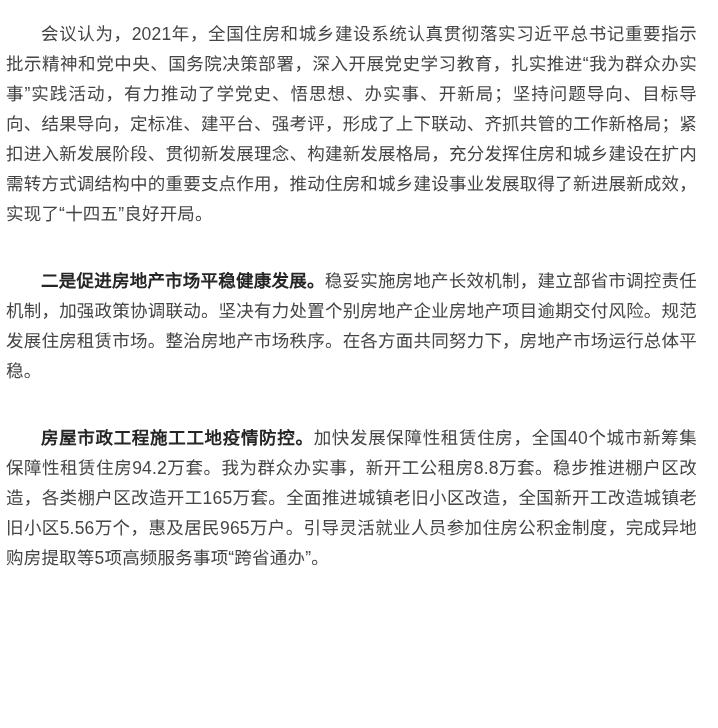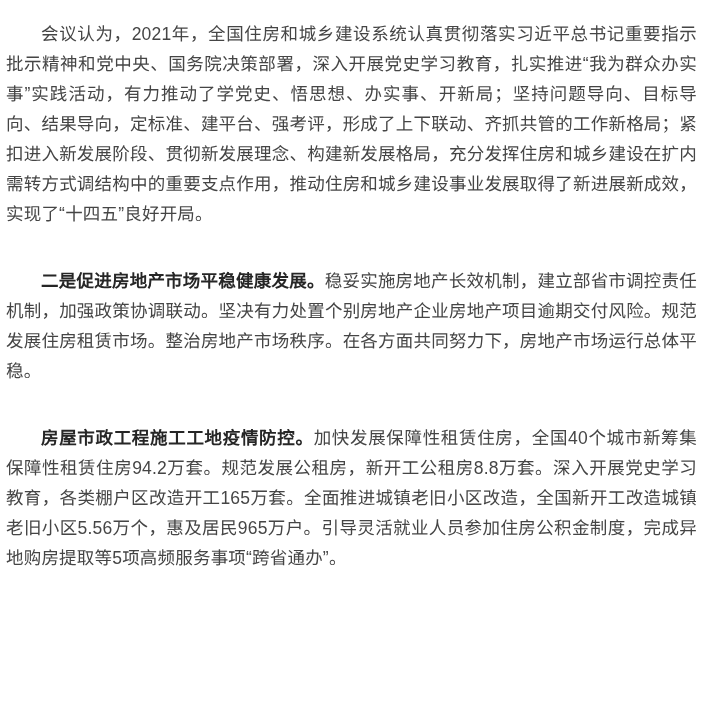--- a/index.html
+++ b/index.html
@@ -43,15 +43,15 @@
 <body>
 
 <main class="article">
   <p>
     <span class="para-lead"></span><span class="para-body">会议认为，2021年，全国住房和城乡建设系统认真贯彻落实习近平总书记重要指示批示精神和党中央、国务院决策部署，深入开展党史学习教育，扎实推进“我为群众办实事”实践活动，有力推动了学党史、悟思想、办实事、开新局；坚持问题导向、目标导向、结果导向，定标准、建平台、强考评，形成了上下联动、齐抓共管的工作新格局；紧扣进入新发展阶段、贯彻新发展理念、构建新发展格局，充分发挥住房和城乡建设在扩内需转方式调结构中的重要支点作用，推动住房和城乡建设事业发展取得了新进展新成效，实现了“十四五”良好开局。</span>
   </p>
   <p>
     <span class="para-lead">二是促进房地产市场平稳健康发展。</span><span class="para-body">稳妥实施房地产长效机制，建立部省市调控责任机制，加强政策协调联动。坚决有力处置个别房地产企业房地产项目逾期交付风险。规范发展住房租赁市场。整治房地产市场秩序。在各方面共同努力下，房地产市场运行总体平稳。</span>
   </p>
   <p>
-    <span class="para-lead">房屋市政工程施工工地疫情防控。</span><span class="para-body">加快发展保障性租赁住房，全国40个城市新筹集保障性租赁住房94.2万套。规范发展公租房，新开工公租房8.8万套。深入开展党史学习教育，各类棚户区改造开工165万套。全面推进城镇老旧小区改造，全国新开工改造城镇老旧小区5.56万个，惠及居民965万户。引导灵活就业人员参加住房公积金制度，完成异地购房提取等5项高频服务事项“跨省通办”。</span>
+    <span class="para-lead">房屋市政工程施工工地疫情防控。</span><span class="para-body">加快发展保障性租赁住房，全国40个城市新筹集保障性租赁住房94.2万套。我为群众办实事，新开工公租房8.8万套。稳步推进棚户区改造，各类棚户区改造开工165万套。全面推进城镇老旧小区改造，全国新开工改造城镇老旧小区5.56万个，惠及居民965万户。引导灵活就业人员参加住房公积金制度，完成异地购房提取等5项高频服务事项“跨省通办”。</span>
   </p>
 </main>
 
 </body></html>

